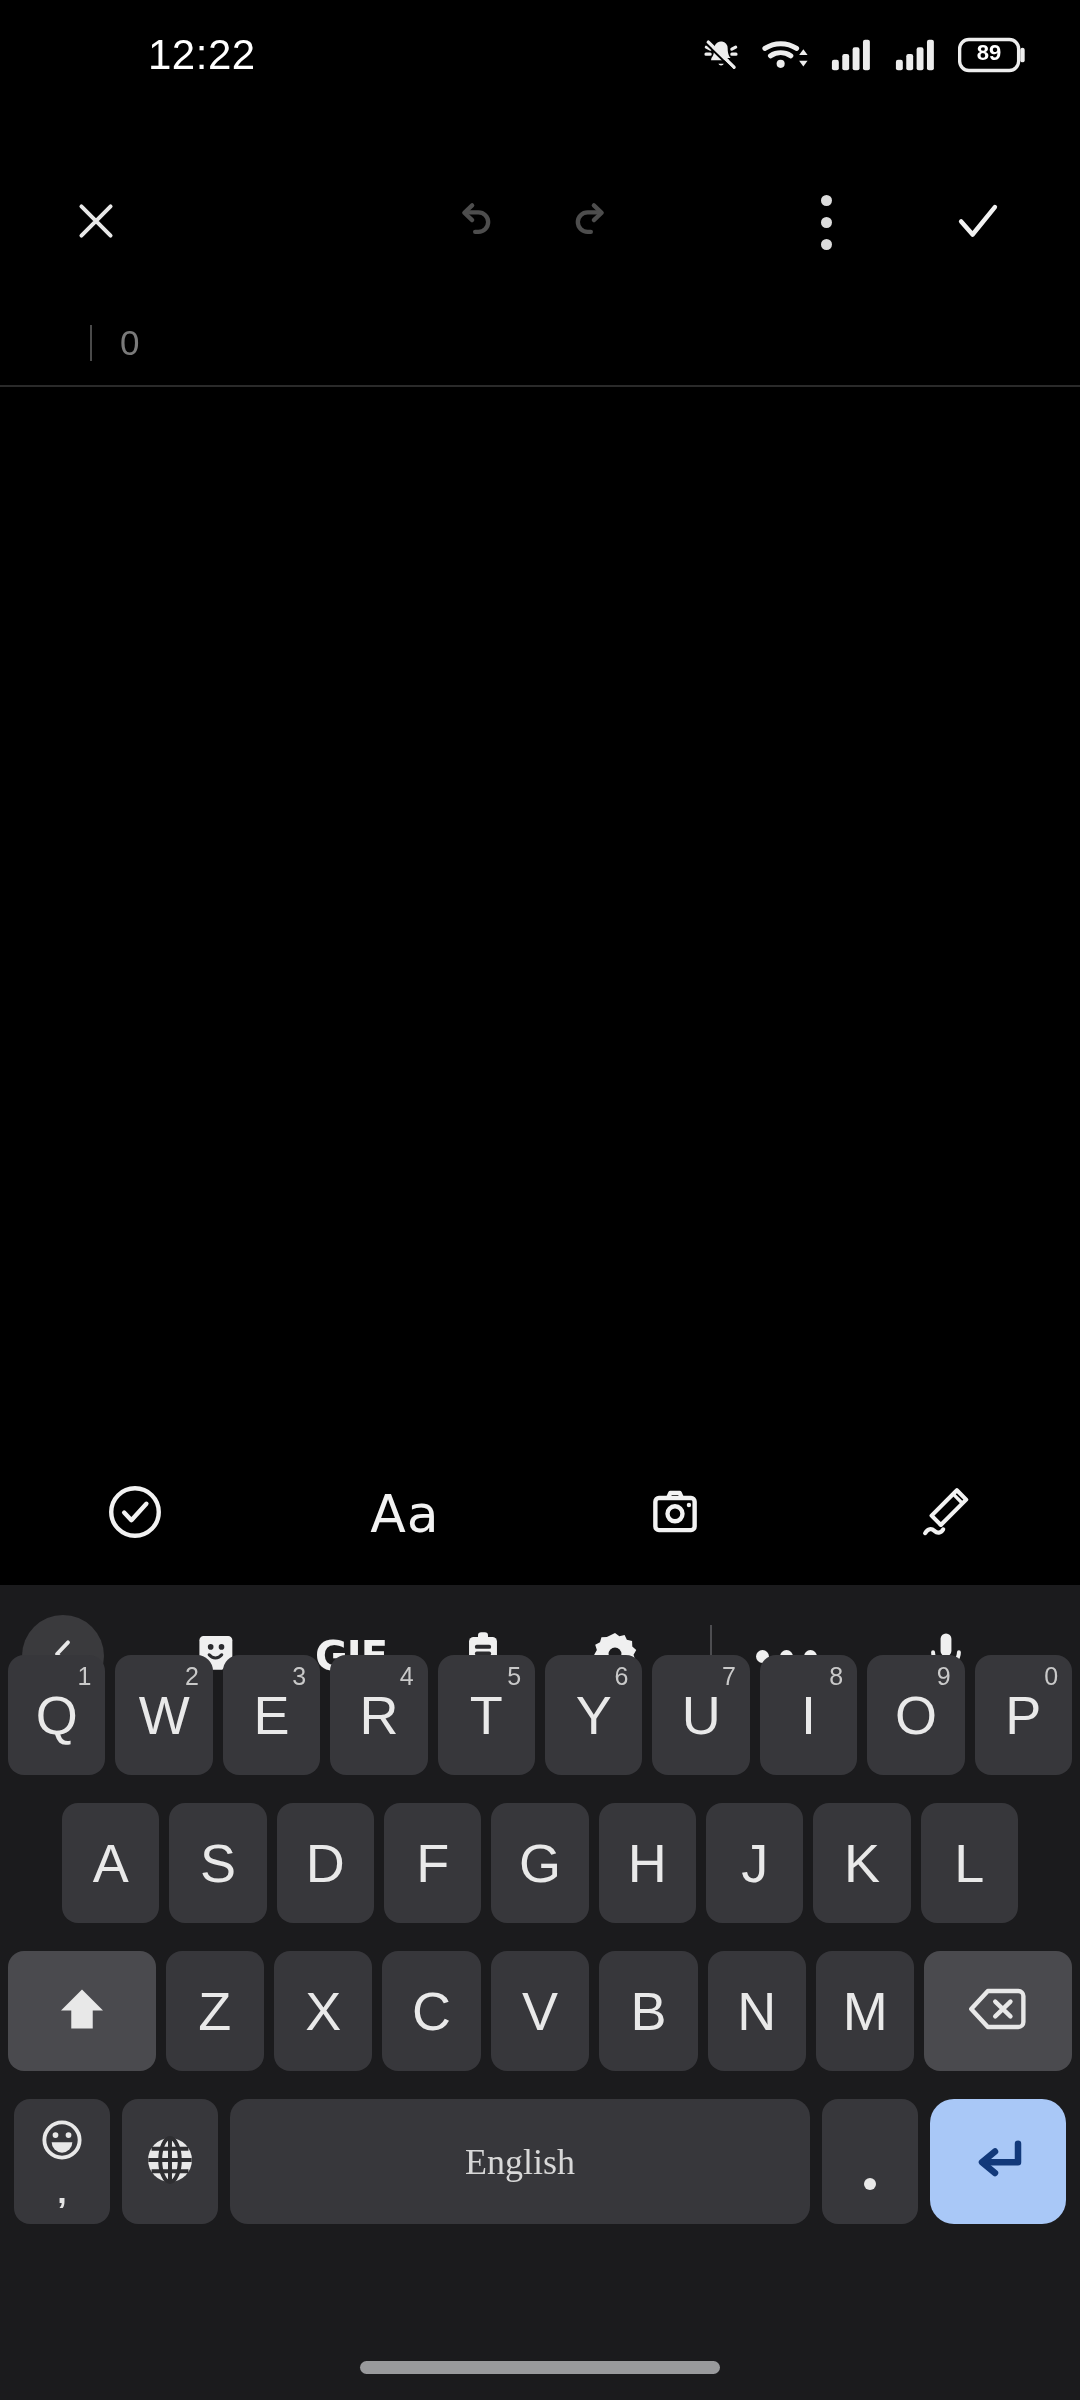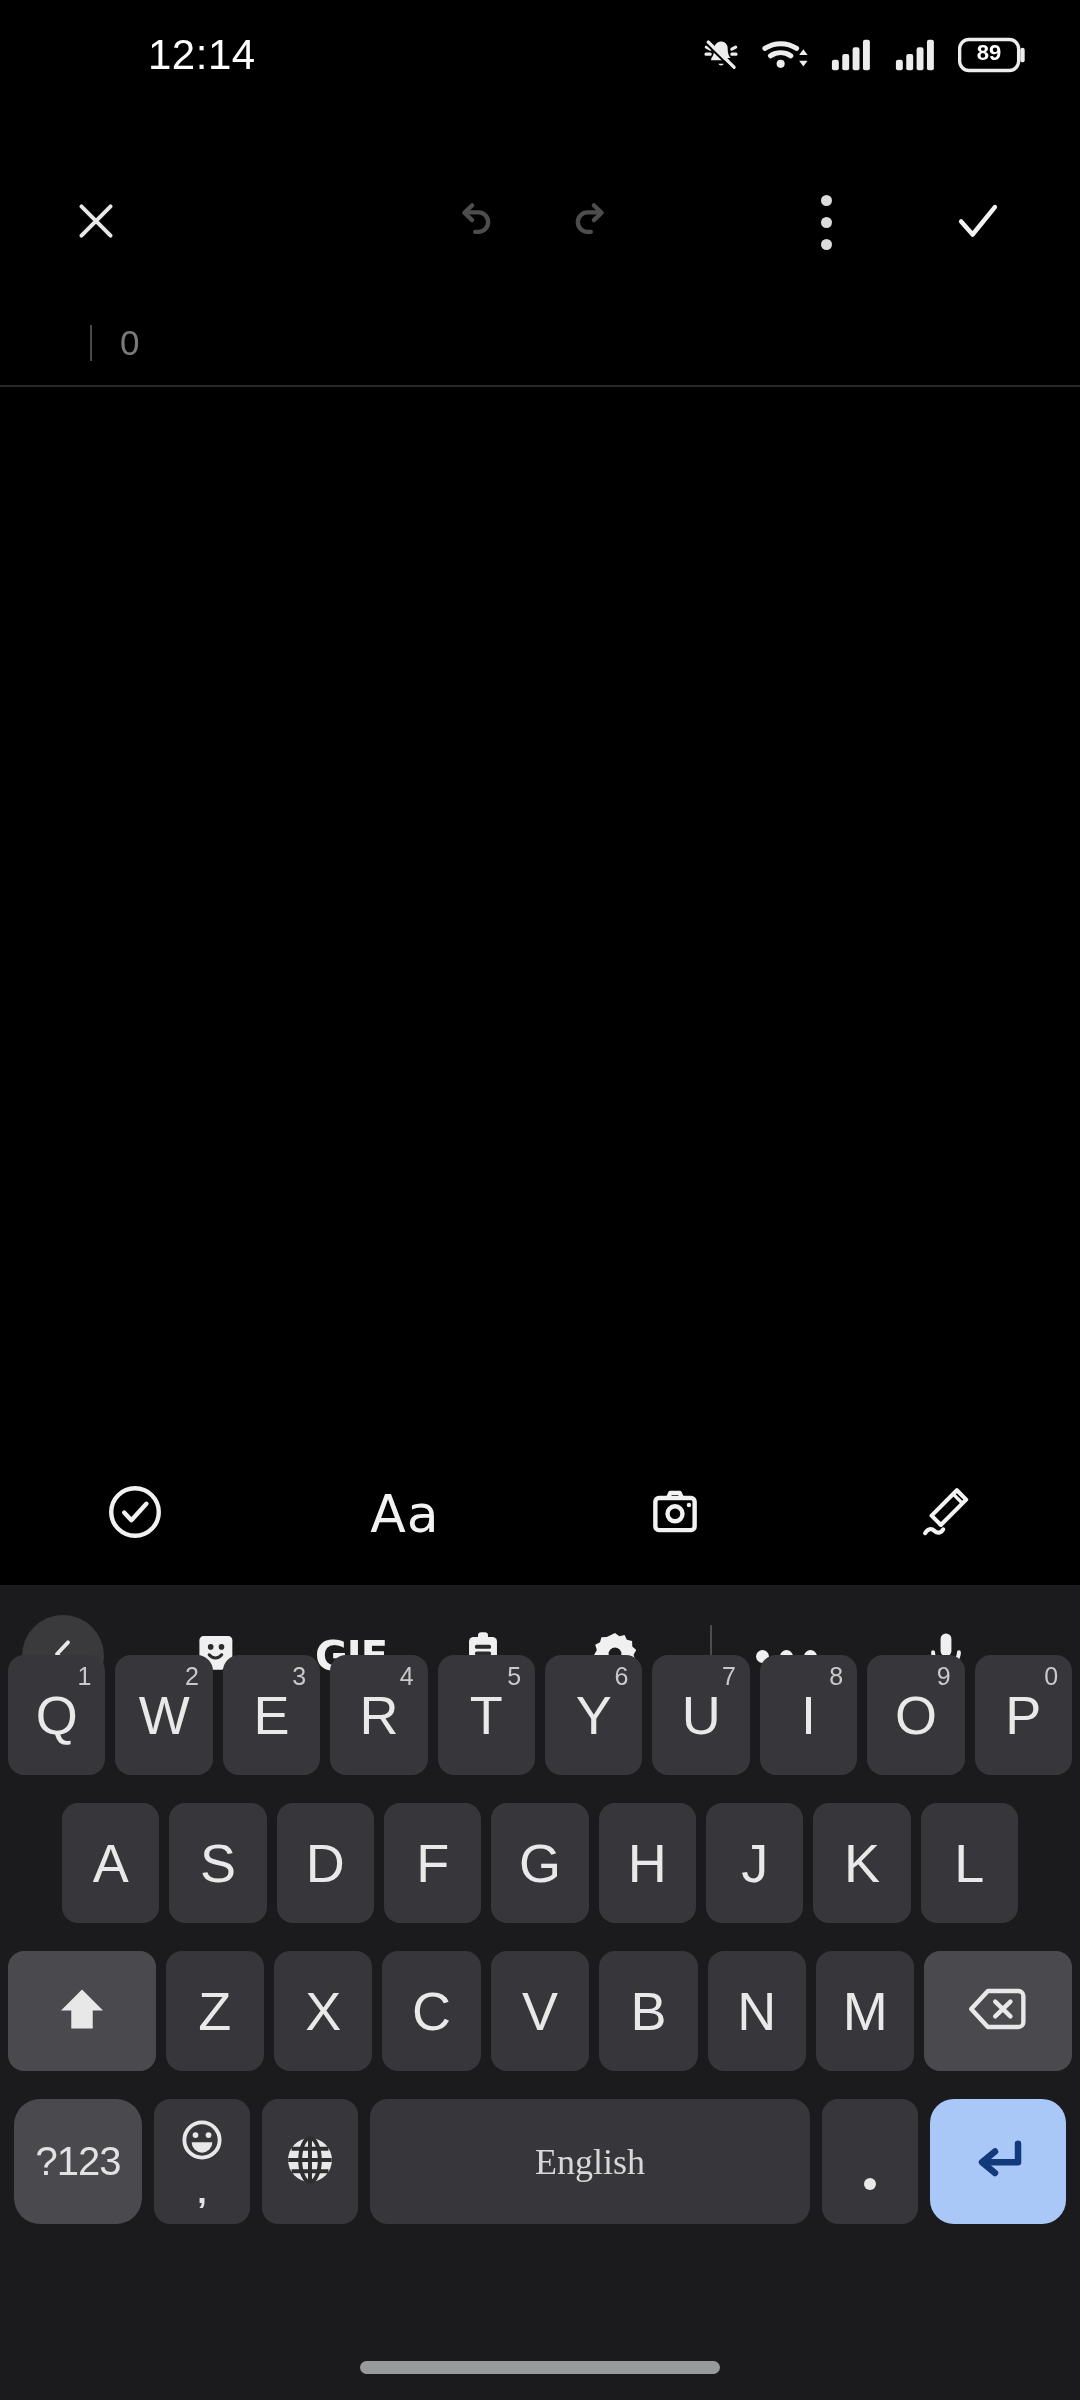--- a/index.html
+++ b/index.html
@@ -170,21 +170,21 @@
     position:absolute; bottom:26px; left:50%; transform:translateX(-50%);
     width:360px; height:13px; border-radius:8px; background:#999a9c;
   }
 </style>
 </head>
 <body>
 
 <div class="screen">
 
   <div class="statusbar">
-    <div class="status-clock">12:14</div>
+    <div class="status-clock">12:22</div>
     <div class="status-icons">
 
       <span>
         <svg width="46" height="40" viewBox="0 0 24 24" fill="none">
           <path d="M5.5 8.5 L3.2 7.3 M5.5 11.5 L3.0 11.5 M18.5 8.5 L20.8 7.3 M18.5 11.5 L21 11.5" stroke="#ededed" stroke-width="1.9" stroke-linecap="round"></path>
           <path d="M8.2 6.6a4 4 0 0 1 7.8 1.3c0 3.6 1 5 1.8 5.9H8" fill="#ededed"></path>
           <path d="M7.2 9.1v-1.2" stroke="#ededed" stroke-width="1.6"></path>
           <path d="M6.3 13.8c.8-.9 1.6-2.3 1.6-5.8 0-.4 0-.8.1-1.2L17 15.2H6z" fill="#ededed"></path>
           <path d="M10.4 17.2a1.8 1.8 0 0 0 3.3 0z" fill="#ededed"></path>
           <path d="M4.4 4.3 L19.8 19.3" stroke="#ededed" stroke-width="2.1" stroke-linecap="round"></path>
@@ -508,23 +508,20 @@
               <path d="M8.6 2.2h13.2c1.2 0 2.2 1 2.2 2.2v11.2c0 1.2-1 2.2-2.2 2.2H8.6L1.4 10z" stroke="#e8e8e8" stroke-width="1.9" stroke-linejoin="round"></path>
               <path d="M11.8 6.8 L18.4 13.2 M18.4 6.8 L11.8 13.2" stroke="#e8e8e8" stroke-width="1.9" stroke-linecap="round"></path>
             </svg>
           </span>
         </div>
       </div>
     </div>
 
     <div class="row-d">
       <div class="krow-inner" style="padding:0 14px; gap:12px;">
-        <div class="rkey" style="width:128px; height:125px;">
-          <span class="q123">?123</span>
-        </div>
 
         <div class="emojikey" style="width:96px; height:125px;">
           <span class="emo">
             <svg width="46" height="46" viewBox="0 0 24 24" fill="none">
               <circle cx="12" cy="12" r="9.2" stroke="#e8e8e8" stroke-width="2"></circle>
               <circle cx="8.6" cy="9.4" r="1.5" fill="#e8e8e8"></circle>
               <circle cx="15.4" cy="9.4" r="1.5" fill="#e8e8e8"></circle>
               <path d="M6.6 13.2h10.8a5.4 5.4 0 0 1-10.8 0z" fill="#e8e8e8"></path>
             </svg>
           </span>

